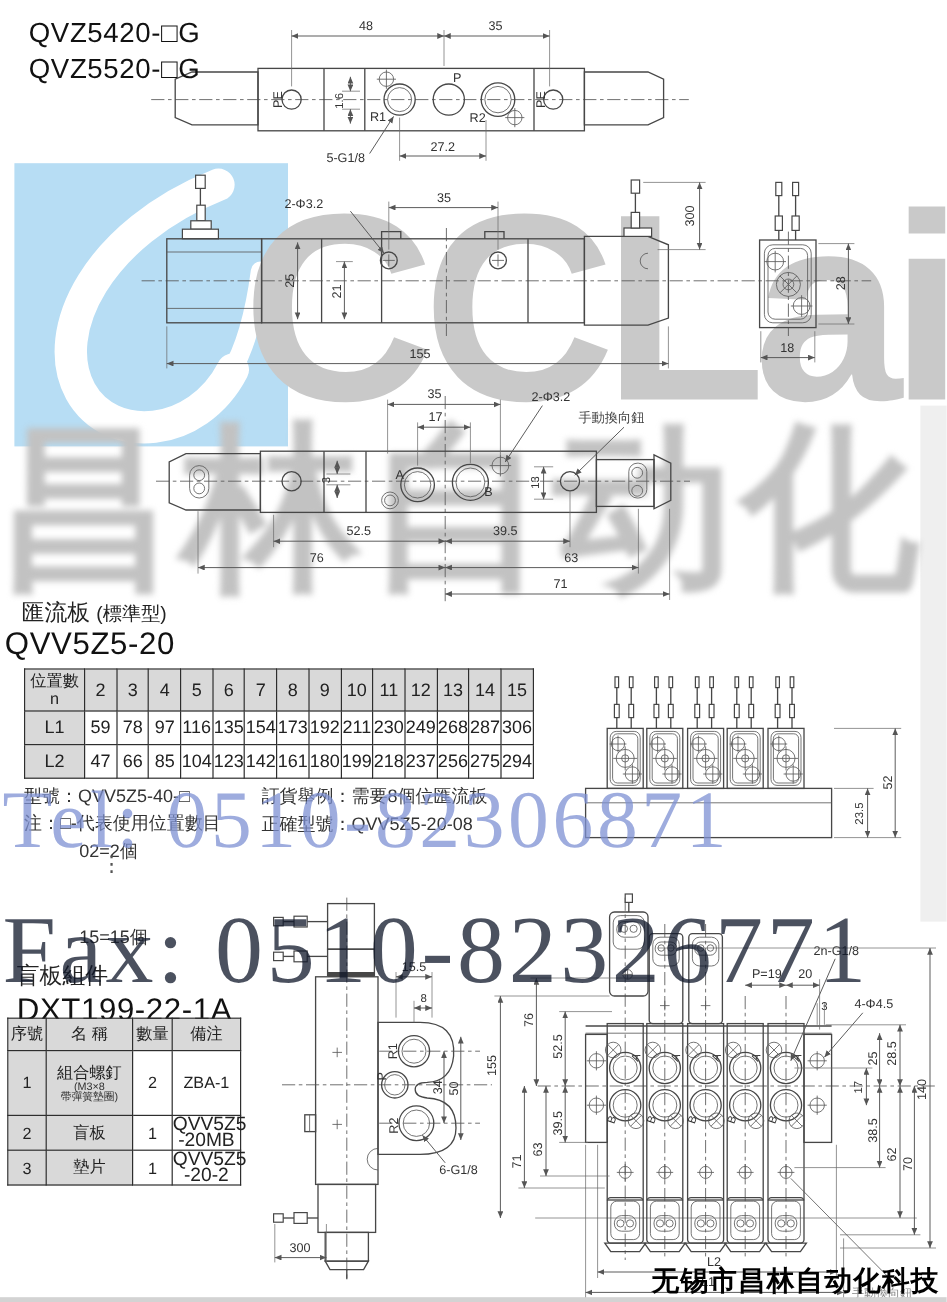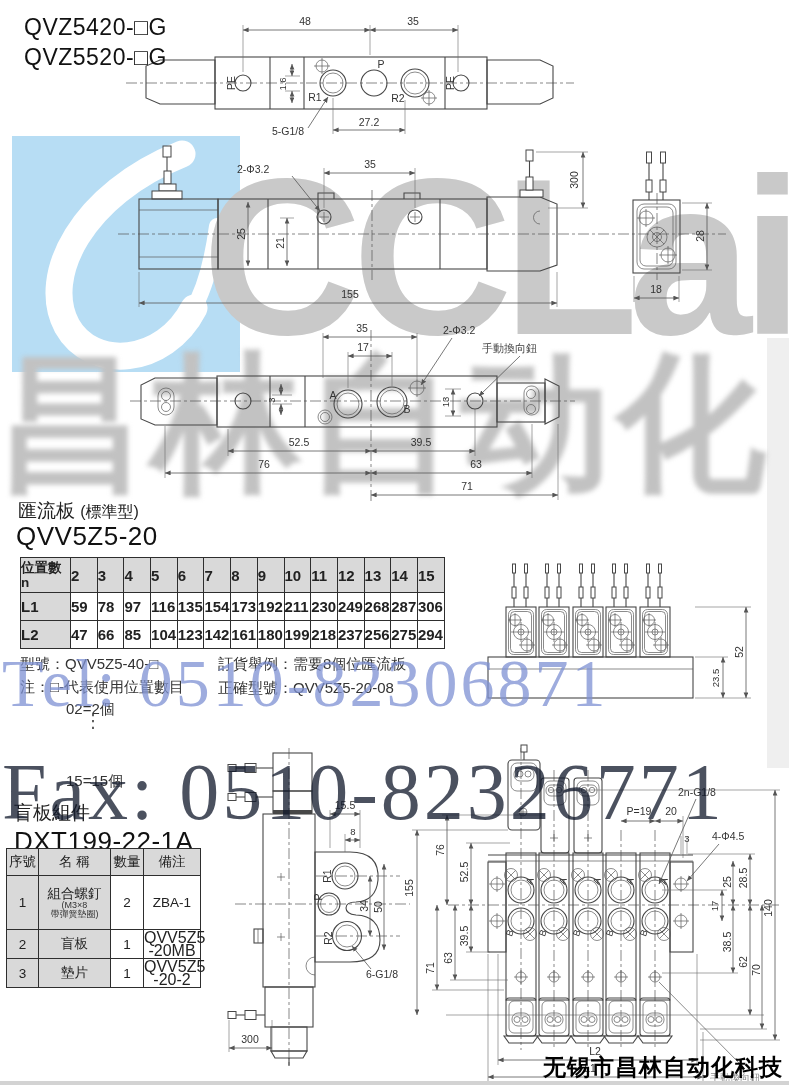--- a/index.html
+++ b/index.html
@@ -18,25 +18,25 @@
           font-size:80px;color:#0f172a;opacity:.75;z-index:30;white-space:nowrap;letter-spacing:3px;}
   .company{left:543px;top:1052px;font-size:23px;font-weight:bold;color:#000;z-index:40;
            letter-spacing:1px;white-space:nowrap;}
   .edge-right{left:767px;top:338px;width:22px;height:430px;background:#efefef;z-index:0;}
   .edge-bottom{left:0;top:1081px;width:789px;height:4px;background:#d3d3d3;z-index:45;}
   
   .models{left:24px;top:12px;z-index:20;font-size:23px;line-height:30px;color:#111;letter-spacing:.5px;}
   .sec-title{z-index:20;font-size:19px;color:#222;}
   .sec-title .paren{font-size:16px;}
   .sec-model{z-index:20;font-size:26px;color:#111;letter-spacing:.5px;}
-  .t1{left:18px;top:498px;}  .m1{left:16px;top:521px;}
+  .t1{left:18px;top:498px;}  .m1{left:4px;top:521px;}
   .t2{left:14px;top:800px;}  .m2{left:14px;top:826px;}
   table{border-collapse:collapse;table-layout:fixed;z-index:25;position:absolute;background:transparent;}
   .ltable{left:20px;top:557px;width:424px;}
-  .ltable th,.ltable td{border:1.4px solid #2e2e2e;text-align:left;padding:0;font-weight:bold;margin-top:13px;}
+  .ltable th,.ltable td{border:1.4px solid #2e2e2e;text-align:center;padding:0;font-weight:normal;margin-top:13px;}
   .ltable th{height:34px;font-size:15px;}
   .ltable td{height:27px;font-size:15px;background:#fff;}
   .ltable .g{background:#d9d9d9;}
   .ltable .hh span{display:block;line-height:15px;font-size:13.5px;}
   .btable{left:6px;top:848px;width:194px;border-radius:24px;}
   .btable th,.btable td{border:1.4px solid #2e2e2e;text-align:center;padding:0;font-weight:normal;}
   .btable th{height:26px;font-size:13.5px;background:#d9d9d9;}
   .btable td{font-size:13.5px;background:#fff;}
   .btable .g{background:#d9d9d9;}
   .btable .sub{display:block;font-size:9px;line-height:9.5px;color:#333;}

